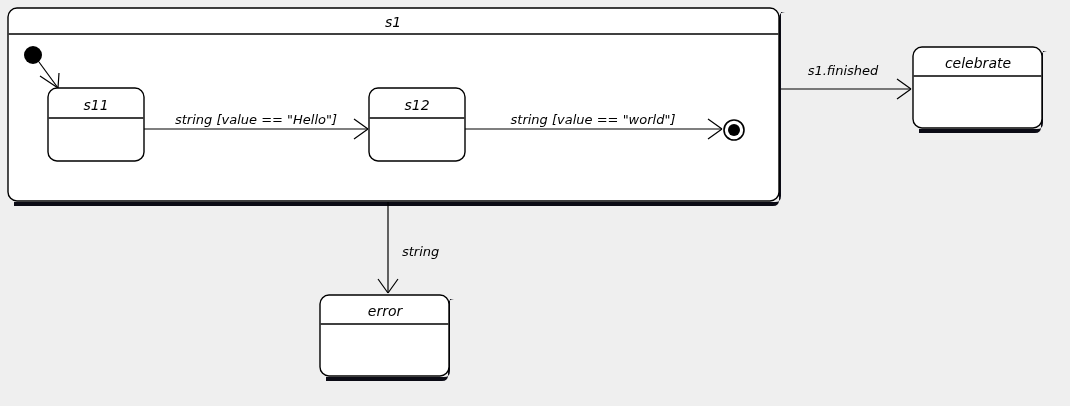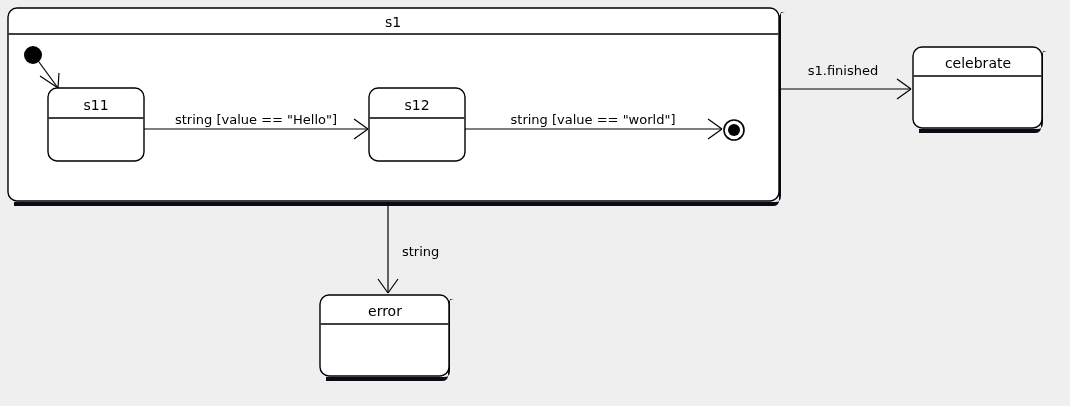--- a/index.html
+++ b/index.html
@@ -10,20 +10,21 @@
   body {
     background: #efefef;
     font-family: "DejaVu Sans", sans-serif;
   }
   #canvas {
     position: relative;
     width: 1070px;
     height: 406px;
     background: #efefef;
     overflow: hidden;
+    font-style: italic;
   }
   #diagram-svg {
     position: absolute;
     left: 0;
     top: 0;
     width: 1070px;
     height: 406px;
   }
   .state-label {
     font-family: "DejaVu Sans", sans-serif;

